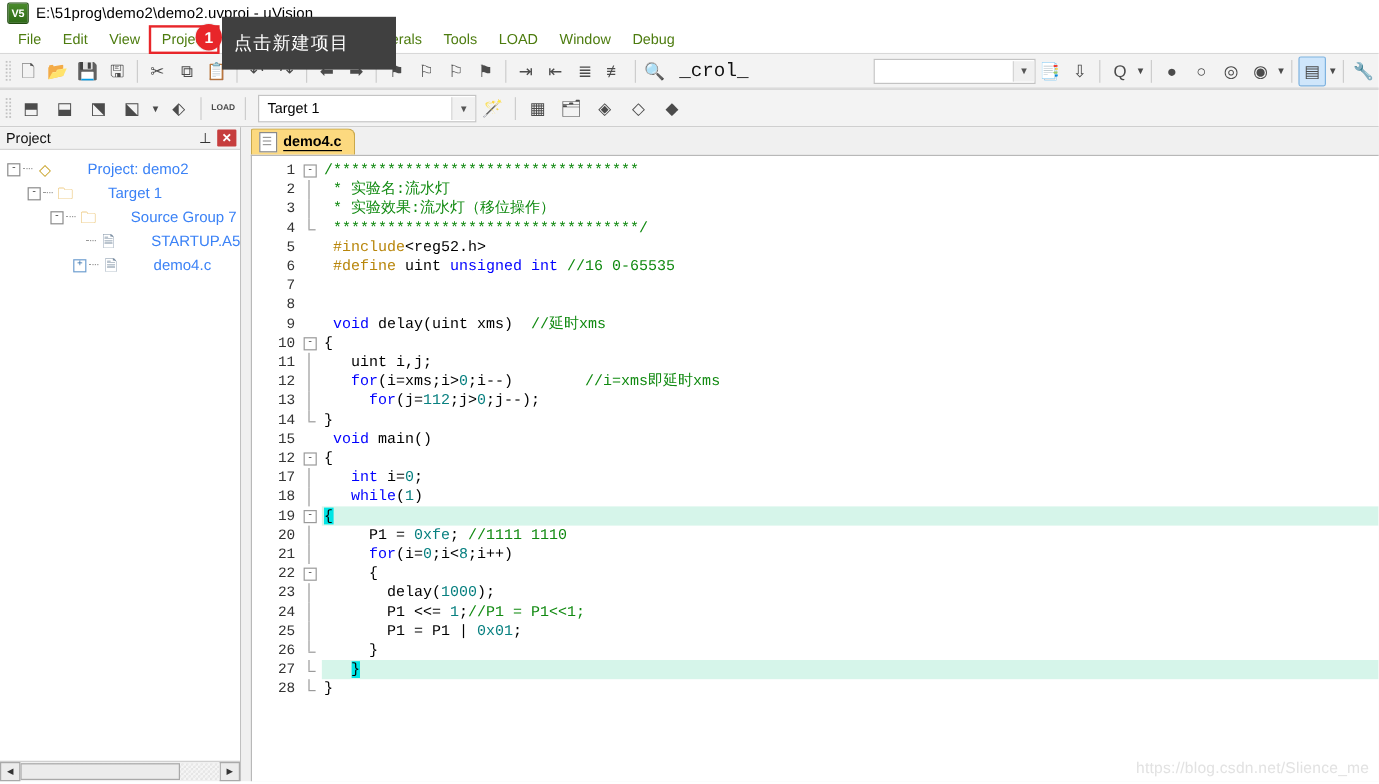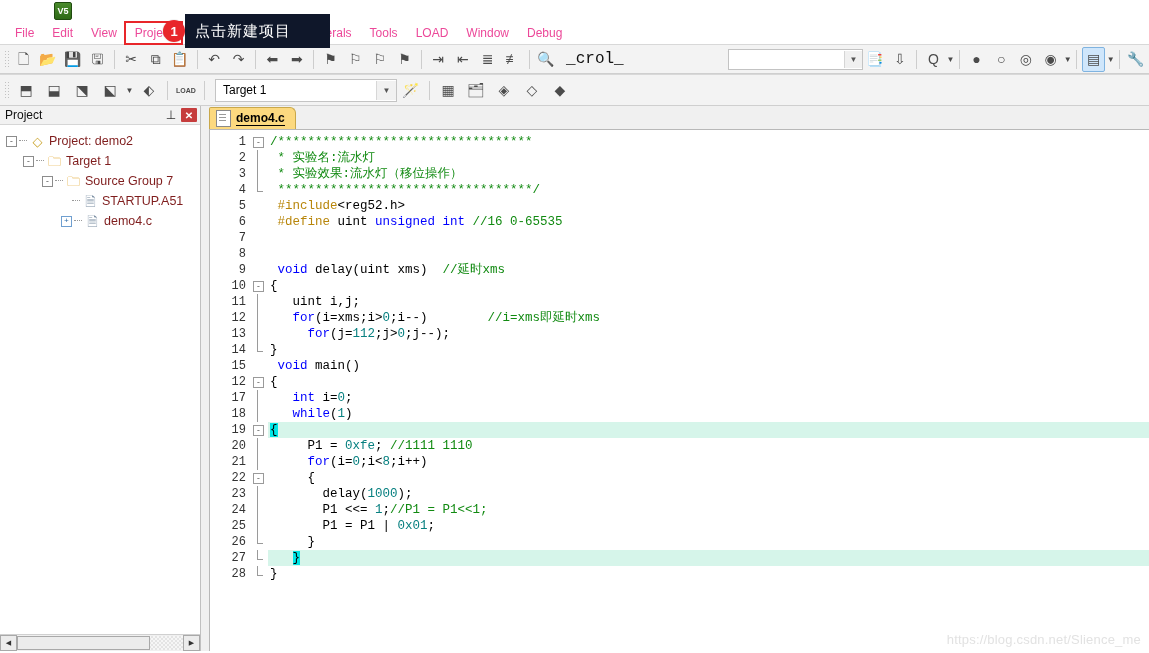--- a/index.html
+++ b/index.html
@@ -18,50 +18,49 @@
     height:22px;display:flex;align-items:center;
     padding-left:6px;background:#ffffff;
   }
   .app-icon{
     width:16px;height:16px;margin-right:6px;
     background:linear-gradient(#4a8b2c,#2e6a17);
     border:1px solid #1f4a0f;border-radius:2px;
     color:#fff;font-size:9px;font-weight:bold;
     display:flex;align-items:center;justify-content:center;
     line-height:1;
-    margin-left:48px;
   }
   .title-text{font-size:12.5px;color:#000;letter-spacing:.1px;}
 
   
   .menubar{
     height:22px;display:flex;align-items:center;
     padding-left:6px;background:#ffffff;position:relative;
   }
   .menu-item{
-    padding:3px 9px;font-size:12px;color:#ec4899;cursor:default;
+    padding:3px 9px;font-size:12px;color:#4d7c0f;cursor:default;
     white-space:nowrap;
   }
   .menu-item.boxed{
     outline:2px solid #e8262a;outline-offset:0px;
     padding:3px 9px;position:relative;z-index:5;
   }
 
   
   .annot-badge{
     position:absolute;left:163px;top:20px;
     width:22px;height:22px;border-radius:50%;
     background:#e8262a;color:#fff;font-size:13px;font-weight:bold;
     display:flex;align-items:center;justify-content:center;
     z-index:30;box-shadow:0 0 0 1px rgba(0,0,0,.05);
   }
   .annot-tip{
     position:absolute;left:185px;top:14px;
-    height:34px;min-width:125px;padding:0 10px;
-    background:#0f172a;color:#ffffff;
+    height:44px;min-width:125px;padding:0 10px;
+    background:#404040;color:#ffffff;
     font-size:15px;display:flex;align-items:center;
     z-index:25;letter-spacing:1px;
   }
 
   
   .toolbar{
     height:28px;display:flex;align-items:center;
     background:#f3f3f3;
     border-top:1px solid #d8d8d8;
     border-bottom:1px solid #cfcfcf;
@@ -131,21 +130,21 @@
   }
   .tree{flex:1;padding:6px 0 0 6px;overflow:hidden;background:#fff;}
   .tnode{display:flex;align-items:center;height:20px;white-space:nowrap;}
   .tbox{
     width:9px;height:9px;border:1px solid #8c8c8c;background:#fff;
     font-size:8px;line-height:7px;text-align:center;color:#333;
     margin-right:2px;flex:none;font-family:"Liberation Mono",monospace;
   }
   .tdash{width:8px;border-top:1px dotted #999;height:1px;margin-right:2px;flex:none;}
   .ticon{width:17px;flex:none;text-align:center;font-size:13px;line-height:1;}
-  .tlabel{font-size:12.5px;color:#7f1d1d;padding-left:3px;}
+  .tlabel{font-size:12.5px;color:#3b82f6;padding-left:3px;margin-left:24px;}
   .hscroll{
     height:16px;background:#f0f0f0;border-top:1px solid #d0d0d0;
     display:flex;align-items:center;
   }
   .hs-btn{
     width:15px;height:14px;border:1px solid #a9a9a9;background:#ececec;
     font-size:7px;display:flex;align-items:center;justify-content:center;color:#333;
   }
   .hs-track{
     flex:1;height:14px;
@@ -232,20 +231,21 @@
   }
 
   
   .bottom-strip{height:16px;background:#ffffff;display:flex;}
 </style>
 </head>
 <body>
 
 <div class="titlebar">
   <div class="app-icon">V5</div>
+  <div class="title-text">E:\51prog\demo2\demo2.uvproj - µVision</div>
 </div>
 
 <div class="menubar">
   <div class="menu-item">File</div>
   <div class="menu-item">Edit</div>
   <div class="menu-item">View</div>
   <div class="menu-item boxed">Project</div>
   <div class="menu-item">Flash</div>
   <div class="menu-item">Debug</div>
   <div class="menu-item">Peripherals</div>

